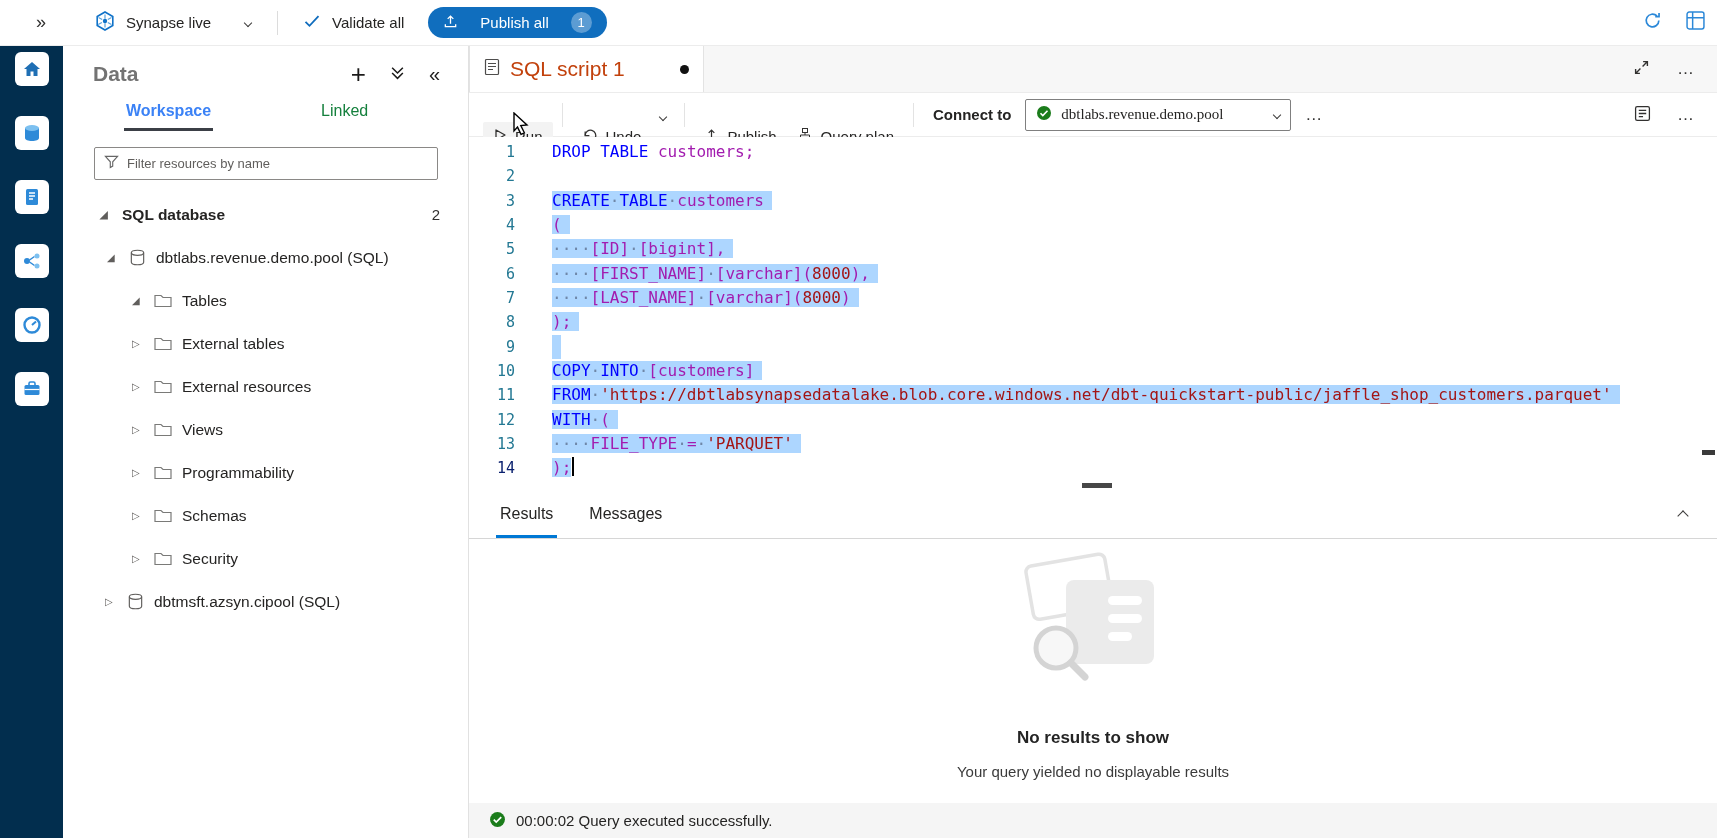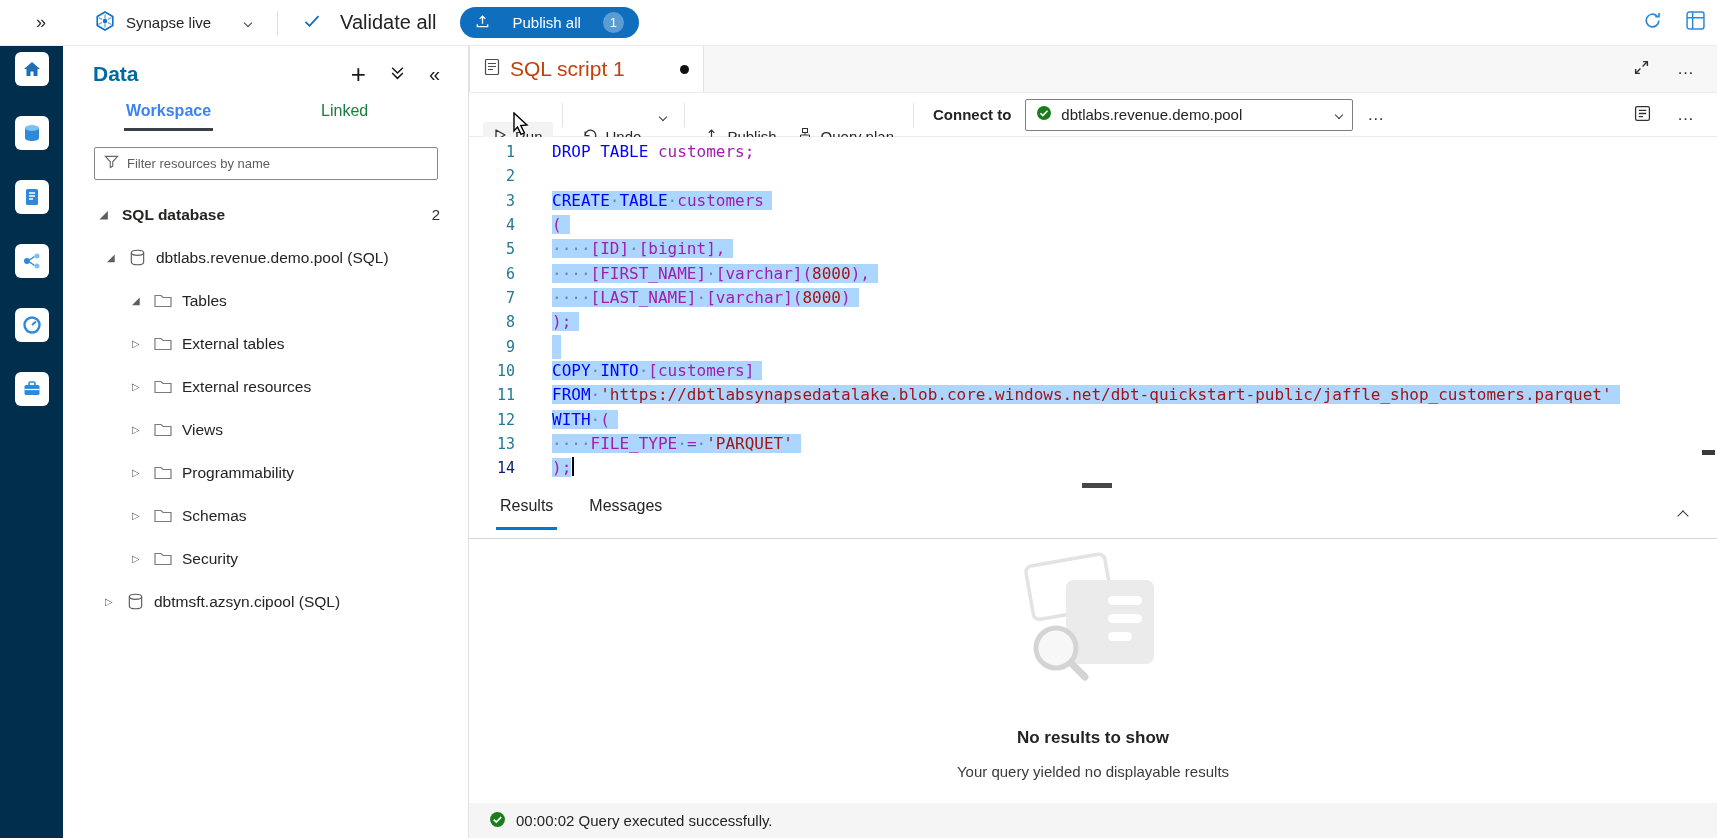--- a/index.html
+++ b/index.html
@@ -8,41 +8,41 @@
     position: relative; overflow: hidden; background:#fff;
     font-family: "Liberation Sans", sans-serif; color:#252423;
   }
   
   .topbar { position:absolute; left:0; top:0; width:100%; height:46px; background:#fff;
     border-bottom:1px solid #ececec; display:flex; align-items:center; z-index:6; }
   .tb-expand { margin-left:36px; font-size:18px; color:#323130; cursor:pointer; }
   .tb-app { display:flex; align-items:center; gap:10px; margin-left:48px; font-size:15px; cursor:pointer; }
   .tb-app .chev { margin-left:24px; }
   .tb-sep { width:1px; height:24px; background:#dcdcdc; margin:0 26px; }
-  .tb-validate { display:flex; align-items:center; gap:20px; font-size:20px; cursor:pointer; }
+  .tb-validate { display:flex; align-items:center; gap:12px; font-size:15px; cursor:pointer; }
   .publishall { margin-left:24px; height:31px; background:#106ebe; color:#fff; border:none;
     border-radius:16px; display:flex; align-items:center; gap:22px; padding:0 15px;
     font-size:15px; font-family:inherit; cursor:pointer; }
   .pub-badge { width:21px; height:21px; border-radius:50%; background:rgba(255,255,255,.32);
     display:flex; align-items:center; justify-content:center; font-size:13px; }
   .tb-right { margin-left:auto; display:flex; align-items:center; gap:24px; padding-right:12px; }
   .chev { display:inline-block; width:8px; height:8px; border-right:1.6px solid #3b3a39;
     border-bottom:1.6px solid #3b3a39; transform:rotate(45deg); }
   .chev.up { transform:rotate(-135deg); }
   .chev.sm { width:6px; height:6px; }
   
   .rail { position:absolute; left:0; top:46px; bottom:0; width:63px; background:#022e4e;
     display:flex; flex-direction:column; align-items:center; padding-top:6px; gap:30px; z-index:5;}
   .tile { width:34px; height:34px; background:#fff; border-radius:6px; display:flex;
     align-items:center; justify-content:center; cursor:pointer; }
   
   .datapanel { position:absolute; left:63px; top:46px; width:406px; bottom:0; background:#fff;
     border-right:1px solid #e1e1e1; }
   .dp-head { display:flex; align-items:center; padding:16px 28px 0 30px; }
-  .dp-title { font-size:21px; font-weight:700; color:#0369a1; }
+  .dp-title { font-size:21px; font-weight:700; color:#737373; }
   .dp-actions { margin-left:auto; display:flex; align-items:center; gap:24px; color:#1b1a19; }
   .dp-plus { font-size:26px; font-weight:300; line-height:20px; cursor:pointer; }
   .dp-collapse { font-size:20px; cursor:pointer; }
   .dp-tabs { display:flex; padding-left:63px; margin-top:16px; }
   .dp-tab { font-size:16px; color:#15803d; padding-bottom:11px; position:relative; cursor:pointer; }
   .dp-tab.active { font-weight:700; color:#3b82f6; }
   .dp-tab.active::after { content:""; position:absolute; left:-2px; right:-2px; bottom:0;
     height:3px; background:#3b3f46; }
   .dp-tab + .dp-tab { margin-left:110px; }
   .filter { margin:16px 0 0 31px; width:344px; height:33px; border:1px solid #8a8886;
@@ -68,21 +68,21 @@
   .strip-icons { margin-left:auto; display:flex; gap:28px; align-items:center; padding-right:22px; }
   .ellip { font-size:17px; color:#323130; letter-spacing:1px; cursor:pointer; }
   .toolbar { height:44px; display:flex; align-items:center; border-bottom:1px solid #ececec;
     padding-left:14px; font-size:15px; background:#fff; }
   .tbtn { display:flex; align-items:center; gap:8px; padding:6px 10px; border-radius:2px; cursor:pointer;margin-top:44px; }
   .tbtn.run { background:#f3f3f3; }
   .tsep { width:1px; height:24px; background:#e3e3e3; margin:0 9px; }
   .chevbtn { padding:8px 9px; cursor:pointer; }
   .connectto { font-weight:700; margin:0 14px 0 10px; }
   .combo { display:flex; align-items:center; gap:9px; border:1px solid #7f7f7f; border-radius:2px;
-    height:32px; padding:0 10px; width:328px; background:#fff; cursor:pointer; }
+    height:32px; padding:0 10px; width:266px; background:#fff; cursor:pointer;font-family:Liberation Serif, serif; }
   .combo .chev { margin-left:auto; }
   .tb-right2 { margin-left:auto; display:flex; align-items:center; gap:26px; padding-right:22px; }
   
   .editor { position:relative; height:352px; padding-top:3px; overflow:hidden; background:#fff; }
   .cl { display:flex; height:24.35px; font-family:"DejaVu Sans Mono", monospace; font-size:16px;
     line-height:24.35px; white-space:pre; }
   .ln { flex:0 0 46px; text-align:right; color:#237893; font-size:15px; }
   .ln.act { color:#0b216f; }
   .ct { margin-left:37px; }
   .sel { background:#add6ff; padding-right:8px; }
@@ -90,21 +90,21 @@
   .sel.selEmpty { display:inline-block; width:9px; height:24px; vertical-align:top; }
   .tk-kw { color:#0000ff; }
   .tk-pl { color:#a21caf; }
   .tk-str { color:#a31515; }
   .tk-num { color:#a31515; }
   .sel .tk-ws { color:#6f87a8; }
   .caret { display:inline-block; width:2px; height:19px; background:#000; vertical-align:-3px; margin-left:1px; }
   .hthumb { position:absolute; left:613px; bottom:1px; width:30px; height:5px; background:#474747; }
   .ruler-mark { position:absolute; right:2px; top:313px; width:13px; height:5px; background:#3a3a3a; }
   
-  .resbar { height:50px; display:flex; align-items:center; border-bottom:1px solid #d6d6d6;
+  .resbar { height:50px; display:flex; align-items:flex-end; border-bottom:1px solid #d6d6d6;
     padding-left:13px; position:relative; background:#fff; }
   .rtab { padding:0 18px 15px; font-size:16px; color:#252423; position:relative; cursor:pointer; }
   .rtab.active::after { content:""; position:absolute; left:14px; right:14px; bottom:0; height:3px; background:#0078d4; }
   .res-collapse { position:absolute; right:30px; top:17px; cursor:pointer; }
   .rescontent { height:264px; display:flex; flex-direction:column; align-items:center; background:#fff; }
   .illus { margin-top:13px; }
   .empty-title { font-size:17px; font-weight:700; color:#242424; margin-top:22px; }
   .empty-sub { font-size:15px; color:#3b3b3b; margin-top:15px; }
   .statusbar { position:absolute; left:0; right:0; bottom:0; height:35px; background:#f5f5f5;
     display:flex; align-items:center; padding-left:20px; gap:10px; font-size:15px; color:#252423; }

